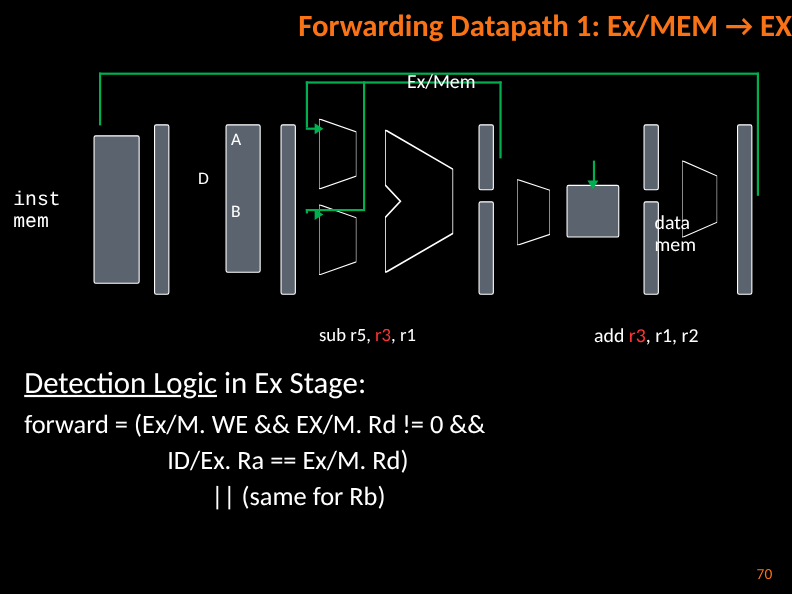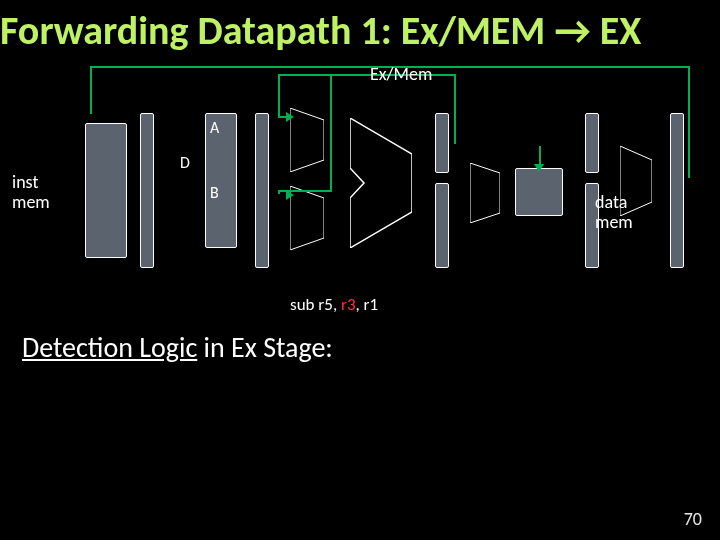--- a/index.html
+++ b/index.html
@@ -6,32 +6,32 @@
   body {
     width: 720px;
     height: 540px;
     background: #000;
     color: #fff;
     font-family: "Calibri", "Segoe UI", Arial, sans-serif;
     position: relative;
     overflow: hidden;
   }
   .title {
-    font-size: 40px;
+    font-size: 28px;
     font-weight: bold;
-    color: #bef264;
-    text-align: left;
+    color: #f97316;
+    text-align: right;
     padding-top: 6px;
   }
   .slide-number {
     position: absolute;
     right: 18px;
     bottom: 10px;
-    color: #e5e5e5;
-    font-size: 18px;
+    color: #f97316;
+    font-size: 14px;
   }
   .diagram {
     position: absolute;
     left: 30px;
     top: 68px;
     width: 660px;
     height: 250px;
   }
   .reg {
     position: absolute;
@@ -41,21 +41,21 @@
   }
   .reg.half {
     height: 60px;
   }
   .label {
     position: absolute;
     color: #fff;
     font-size: 18px;
   }
   .label.small { font-size: 16px; }
-  .inst-mem { left: -18px; top: 105px; line-height: 1.1; }
+  .inst-mem { left: -18px; top: 105px; line-height: 1.1; font-family: Liberation Mono, monospace; }
   .data-mem { left: 565px; top: 125px; line-height: 1.1; text-align: left; }
   .ex-mem   { left: 340px; top: -5px; font-size: 18px; }
   .sub-line { left: 260px; top: 226px; font-size: 17px; }
   .add-line { left: 510px; top: 226px; font-size: 18px; }
   .r3a { color: #ff3333; }
 
   
   .hline {
     position: absolute;
     height: 2px;
@@ -171,21 +171,29 @@
   <div class="vline" style="left:60px; top:-2px; height:48px;"></div>
 
   <div class="label ex-mem">Ex/Mem</div>
 
   <div class="label data-mem" style="white-space:pre;">data
 mem</div>
 
   <div class="label sub-line">
     <span>sub r5, </span><span class="r3a">r3</span><span>, r1</span>
   </div>
+  <div class="label add-line">
+    <span>add </span><span class="r3a">r3</span><span>, r1, r2</span>
+  </div>
 </div>
 
 <div class="detection">
   <div class="det-head">
     <span class="ul">Detection Logic</span><span> in Ex Stage:</span>
   </div>
+  <div class="det-body">
+    <div>forward = (Ex/M. WE &amp;&amp; EX/M. Rd != 0 &amp;&amp;</div>
+    <div class="indent1">ID/Ex. Ra == Ex/M. Rd)</div>
+    <div class="indent2">|| (same for Rb)</div>
+  </div>
 </div>
 
 <div class="slide-number">70</div>
 
 </body></html>

